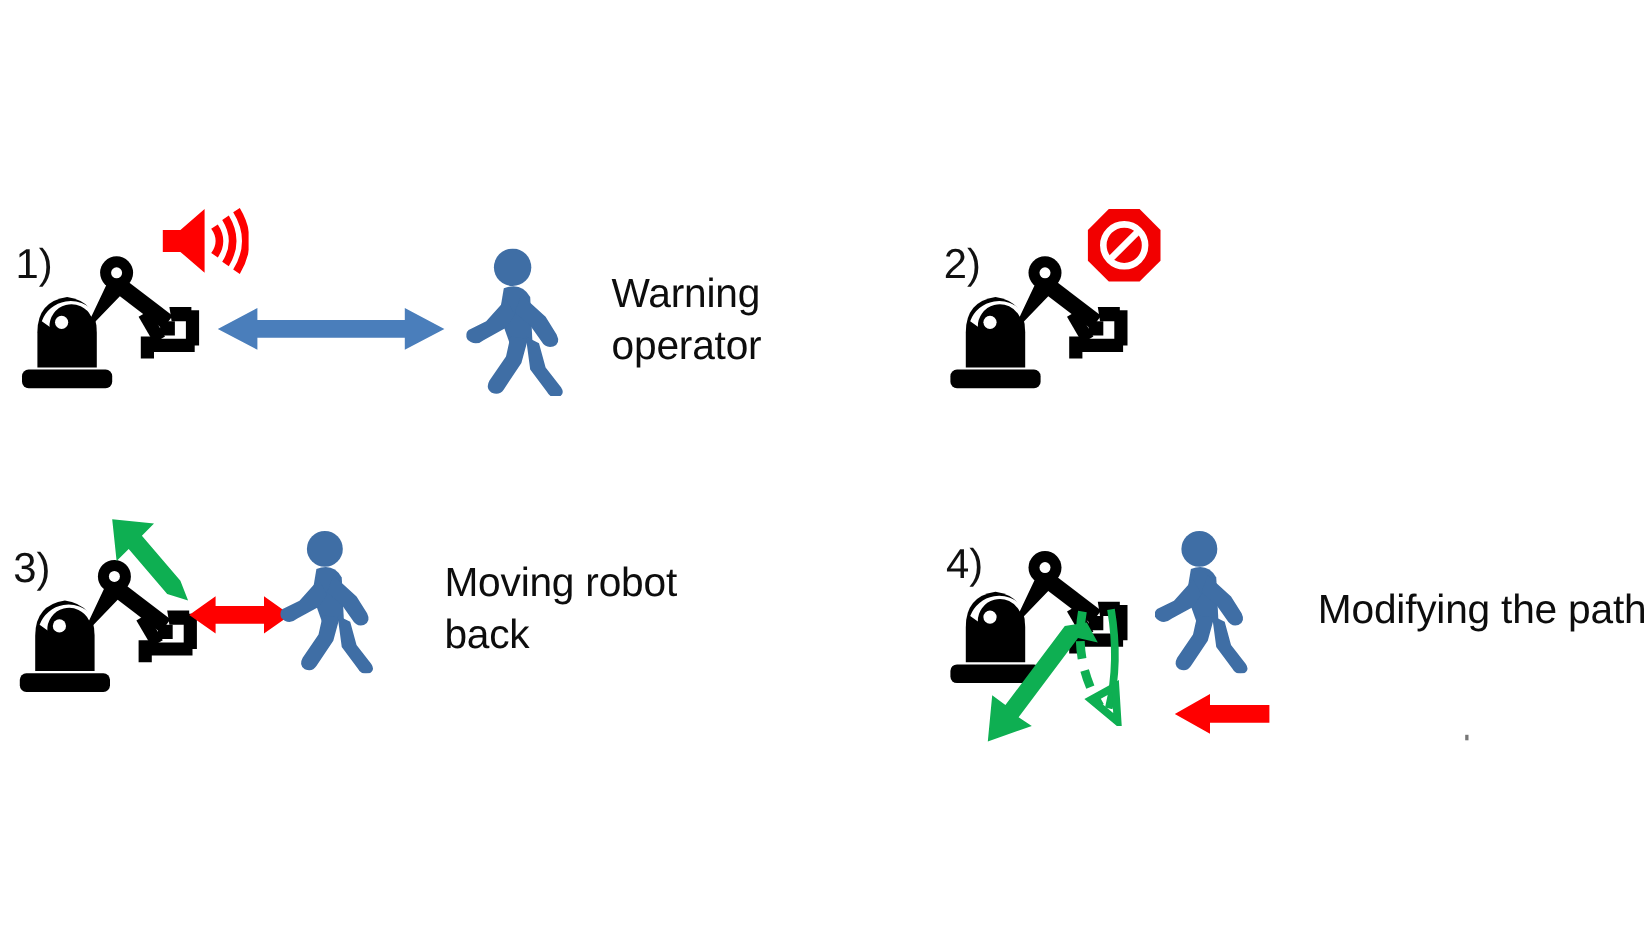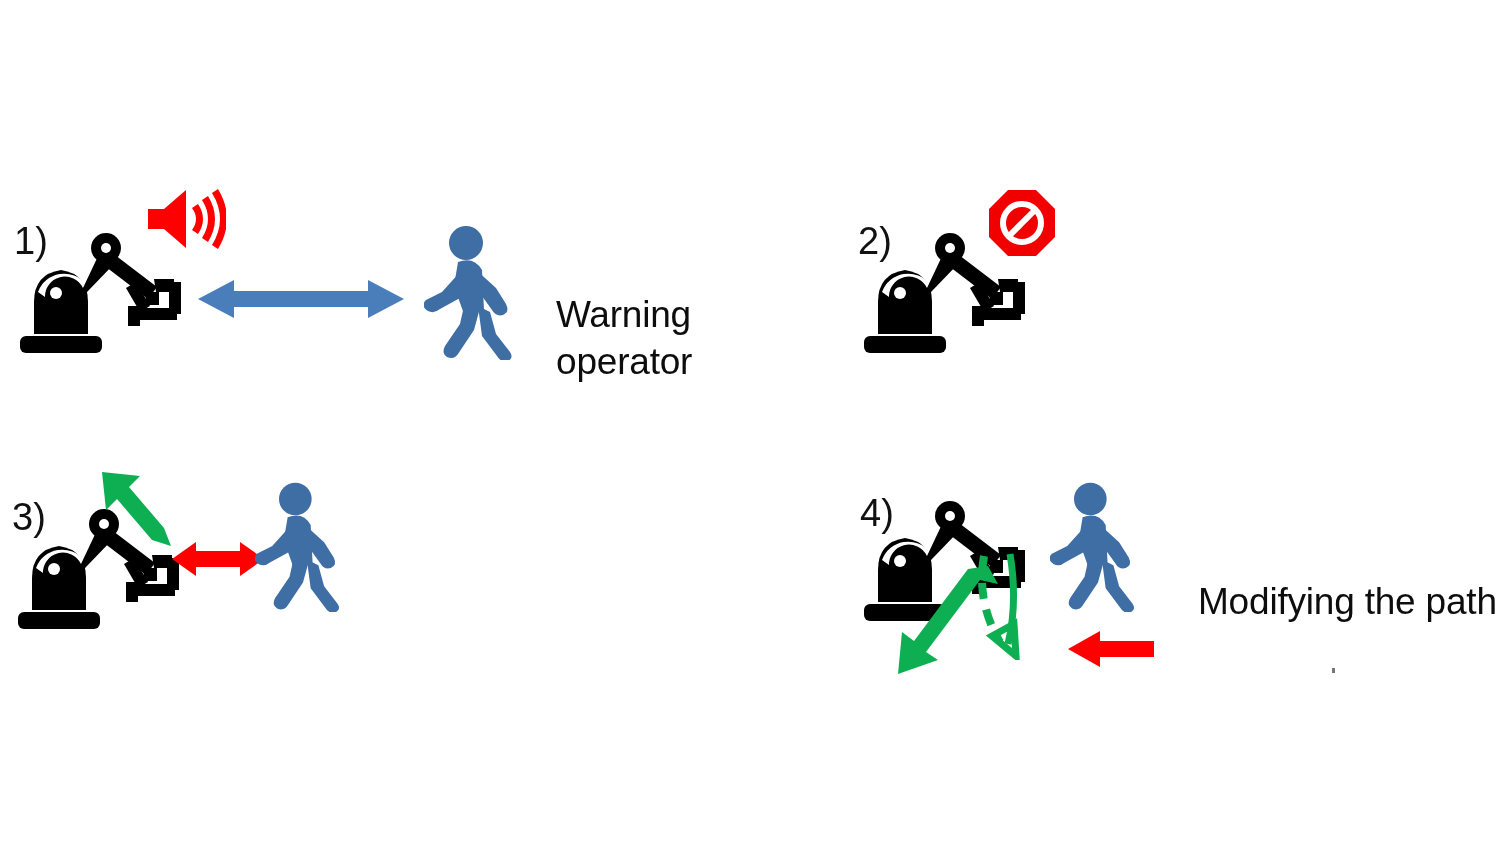--- a/index.html
+++ b/index.html
@@ -31,21 +31,20 @@
     user-select: none;
   }
   .caption {
     position: absolute;
     font-family: "Liberation Sans", sans-serif;
     font-size: 37px;
     color: #0d0d0d;
     line-height: 1.28;
     white-space: pre-line;
     letter-spacing: -0.2px;
-    margin-top: 48px;
   }
   .svg-holder {
     position: absolute;
     display: block;
   }
   .dot-artifact {
     position: absolute;
     width: 3px;
     height: 5px;
     background: #4a4a4a;
@@ -174,20 +173,22 @@
       <g fill="#3f6ea5">
         <circle cx="42" cy="17" r="17"></circle>
         <path d="M34 36 Q50 30 58 44 L60 84 L40 88 L30 60 Z"></path>
         <path d="M36 46 L18 66 L2 74 Q-4 80 4 85 Q10 88 16 83 L36 72 L44 60 Z"></path>
         <path d="M50 42 L72 62 L82 78 Q86 86 79 89 Q72 91 68 84 L58 70 L44 58 Z"></path>
         <path d="M40 80 L56 82 L50 104 L34 128 Q30 134 23 131 Q17 127 21 120 L36 98 Z"></path>
         <path d="M54 80 L66 86 L72 108 L86 126 Q90 132 84 135 Q77 137 73 130 L58 110 Z"></path>
       </g>
     </svg>
 
+    <div class="caption" style="left:404px; top:84px; width:280px;">Moving robot
+back</div>
   </div>
 
   <div class="panel" style="left:750px; top:422px; width:750px; height:422px;">
 
     <div class="num-label" style="left:110px; top:72px;">4)</div>
 
     <svg class="svg-holder" style="left:108px; top:68px; width:175px; height:140px;" viewBox="0 0 175 140">
       <g fill="#000000">
         <rect x="6" y="114" width="82" height="17" rx="6"></rect>
         <path d="M20 112 L20 80 Q20 52 47 48 Q74 52 74 80 L74 112 Z"></path>

